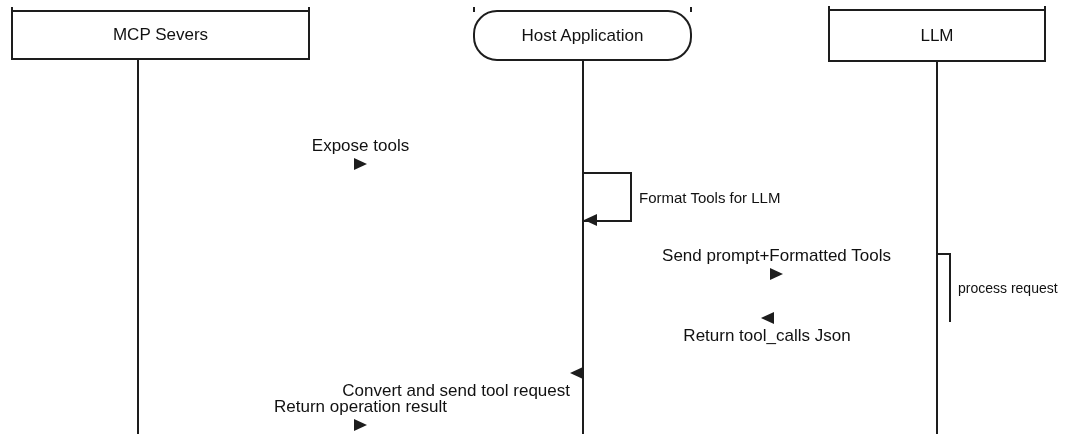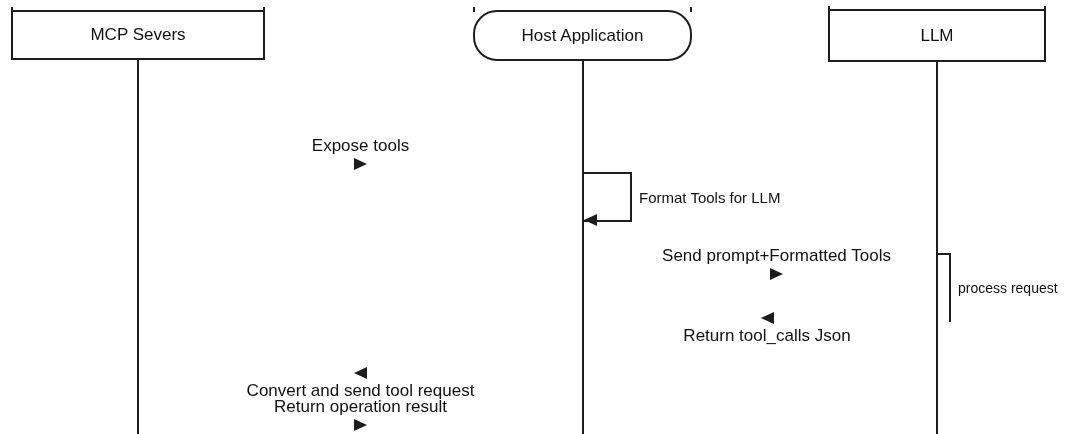--- a/index.html
+++ b/index.html
@@ -35,21 +35,21 @@
   .pbox::before, .pbox::after {
     content: "";
     position: absolute;
     top: -5px;
     width: 2px;
     height: 5px;
     background: var(--line);
   }
   .pbox::before { left: -2px; }
   .pbox::after  { right: -2px; }
-  .pbox-mcp  { left: 11px;  top: 10px; width: 254px; height: 50px; }
+  .pbox-mcp  { left: 11px;  top: 10px; width: 299px; height: 50px; }
   .pbox-host { left: 473px; top: 10px; width: 219px; height: 51px; border-radius: 24px; }
   .pbox-llm  { left: 828px; top: 9px;  width: 218px; height: 53px; }
 
   
   .lifeline {
     position: absolute;
     width: 2px;
     background: var(--line);
   }
   .life-mcp  { left: 137px; top: 59px; height: 375px; }
@@ -89,21 +89,21 @@
   .msg-expose .seg-r { flex-grow: 1.35; }
 
   .msg-send    { left: 583px; top: 244px; width: 387px; }
   .msg-send .seg-l { flex-grow: 1; }
   .msg-send .seg-r { flex-grow: 1; }
 
   .msg-retjson { left: 583px; top: 312px; width: 368px; }
   .msg-retjson .seg-l { flex-grow: 1.75; }
   .msg-retjson .seg-r { flex-grow: 1; }
 
-  .msg-convert { left: 138px; top: 367px; width: 445px; }
+  .msg-convert { left: 138px; top: 367px; width: 445px; align-items: flex-end; }
   .msg-convert .seg-l { flex-grow: 1.5; }
   .msg-convert .seg-r { flex-grow: 1; }
 
   .msg-retres  { left: 138px; top: 395px; width: 445px; }
   .msg-retres .seg-l { flex-grow: 1.1; }
   .msg-retres .seg-r { flex-grow: 1; }
 
   
   .self-loop-box {
     position: absolute;

